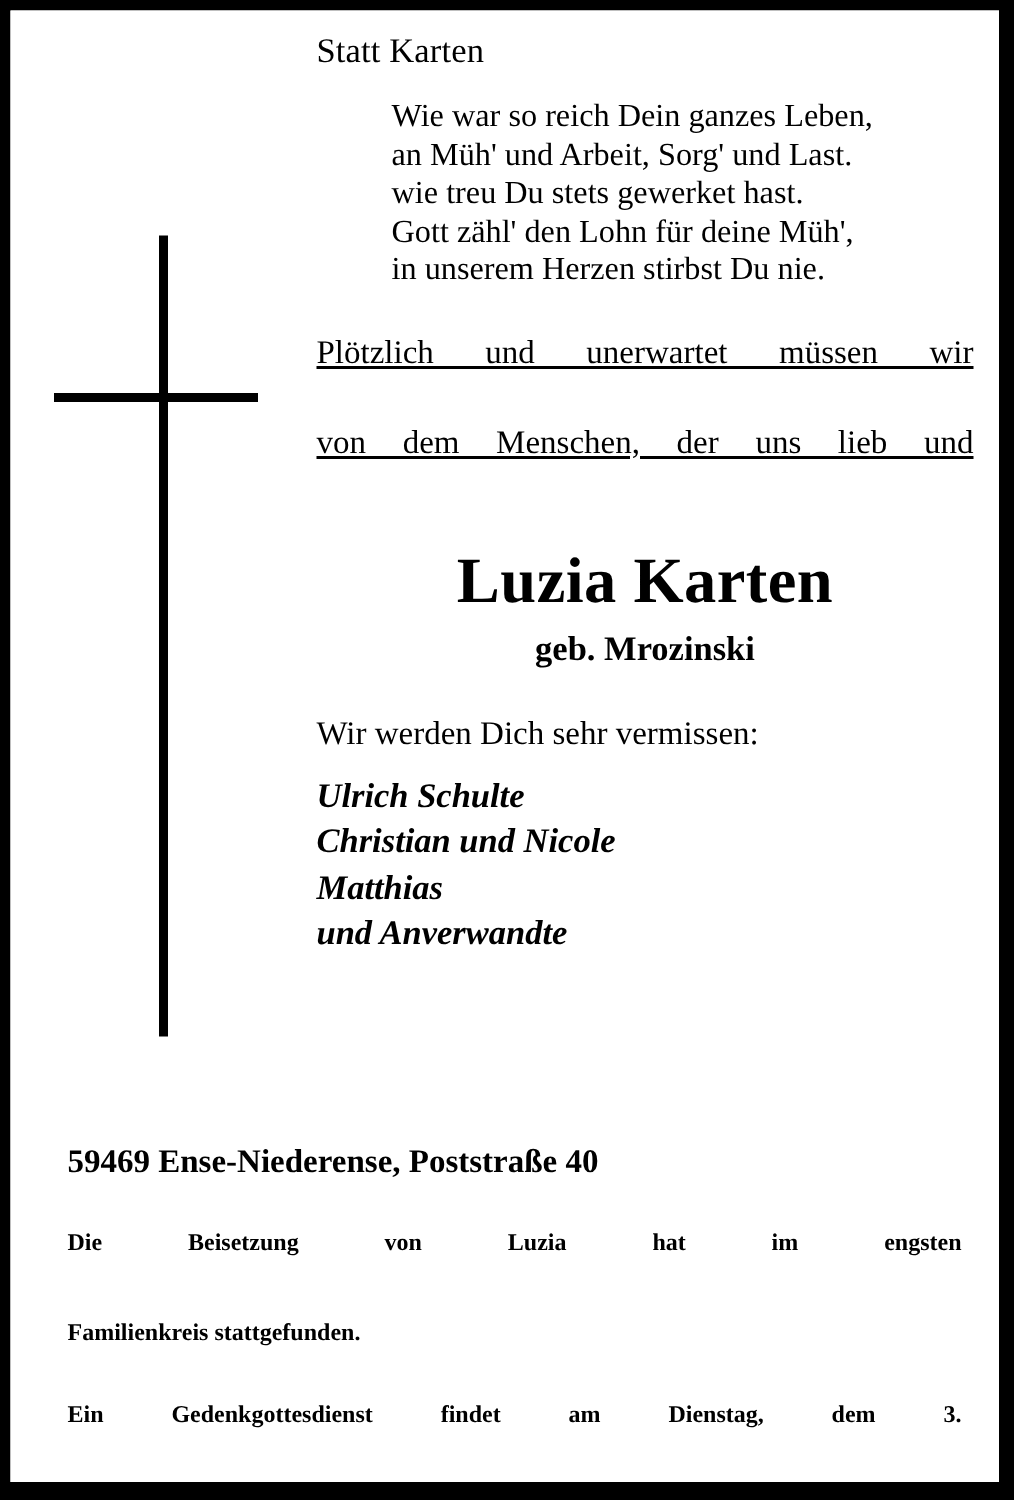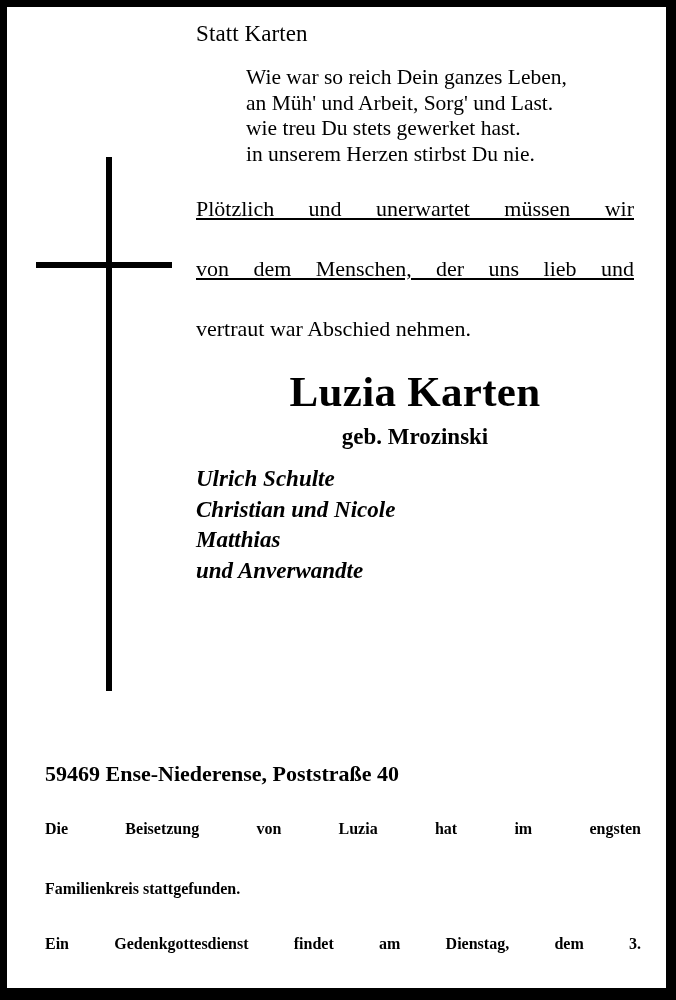--- a/index.html
+++ b/index.html
@@ -56,21 +56,21 @@
     left: 0px;
     top: 105px;
     width: 136px;
     height: 6px;
     background: #000000;
   }
 
   
   .upper-col {
     position: absolute;
-    left: 189px;
+    left: 204px;
     top: 12px;
     width: 438px;
   }
 
   .statt-karten {
     font-size: 23px;
     line-height: 30px;
     letter-spacing: 0.1px;
   }
 
@@ -180,34 +180,35 @@
     </div>
 
     <div class="upper-col">
 
       <div class="statt-karten">Statt Karten</div>
 
       <div class="poem">
         <div class="line">Wie war so reich Dein ganzes Leben,</div>
         <div class="line">an Müh' und Arbeit, Sorg' und Last.</div>
         <div class="line">wie treu Du stets gewerket hast.</div>
+        <div class="line">Gott zähl' den Lohn für deine Müh',</div>
         <div class="line">in unserem Herzen stirbst Du nie.</div>
       </div>
 
       <div class="intro-para">
         <span class="j">Plötzlich und unerwartet müssen wir</span>
         <span class="j">von dem Menschen, der uns lieb und</span>
-        <span>vertraut war Abschied nehmen.</span>
       </div>
 
       <div class="name-block">
         <div class="deceased-name">Luzia Karten</div>
         <div class="maiden-name">geb. Mrozinski</div>
       </div>
 
+      <div class="missing-line">Wir werden Dich sehr vermissen:</div>
 
       <div class="survivors">
         <div class="line">Ulrich Schulte</div>
         <div class="line">Christian und Nicole</div>
         <div class="line">Matthias</div>
         <div class="line">und Anverwandte</div>
       </div>
 
     </div>
 

